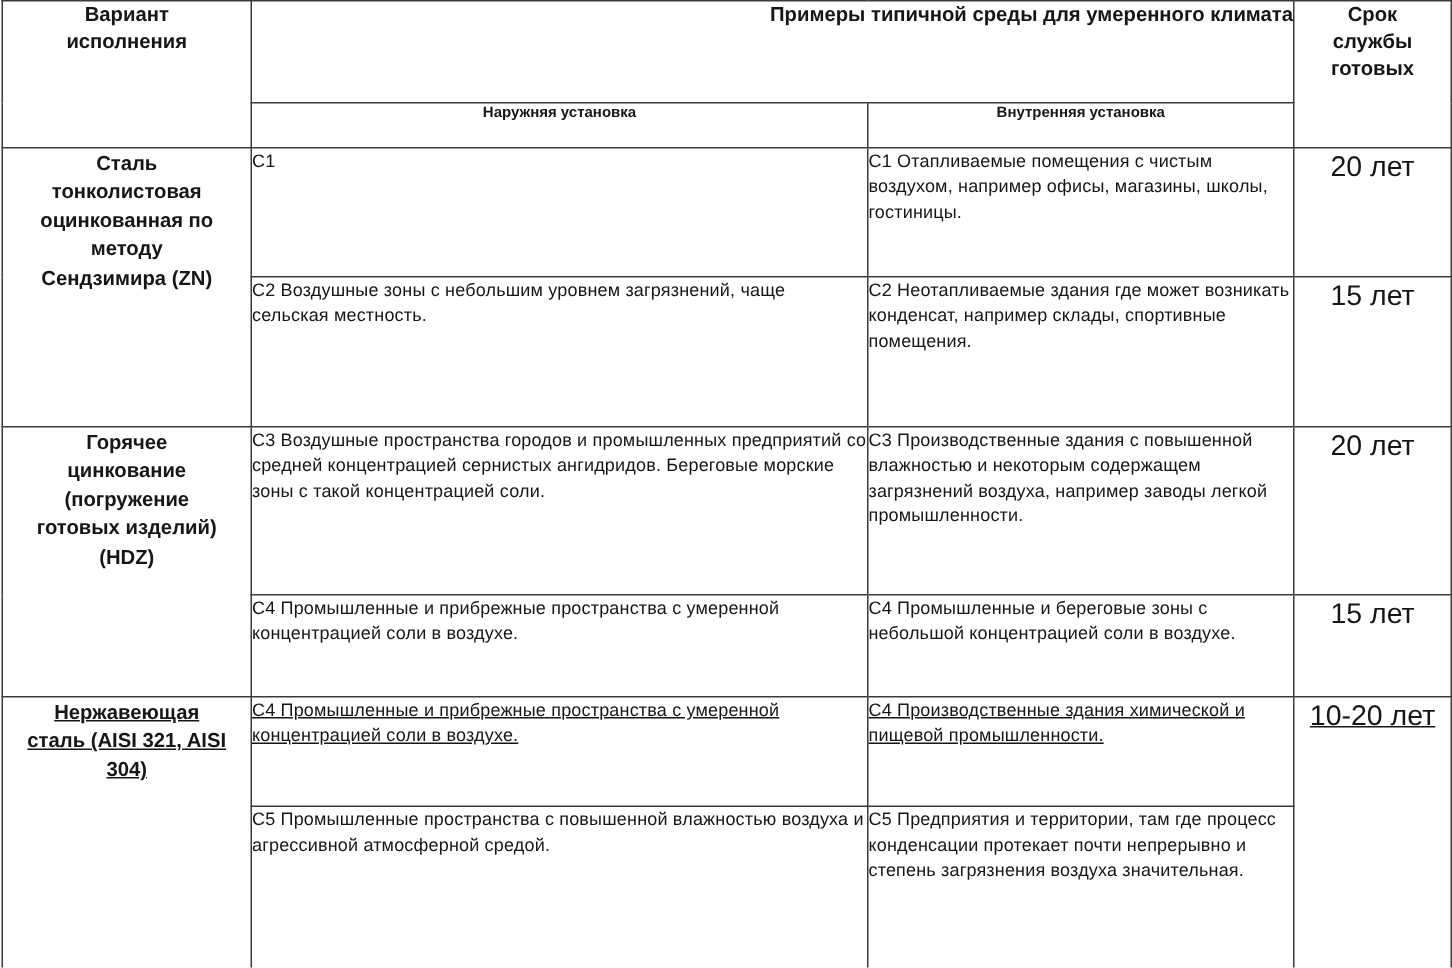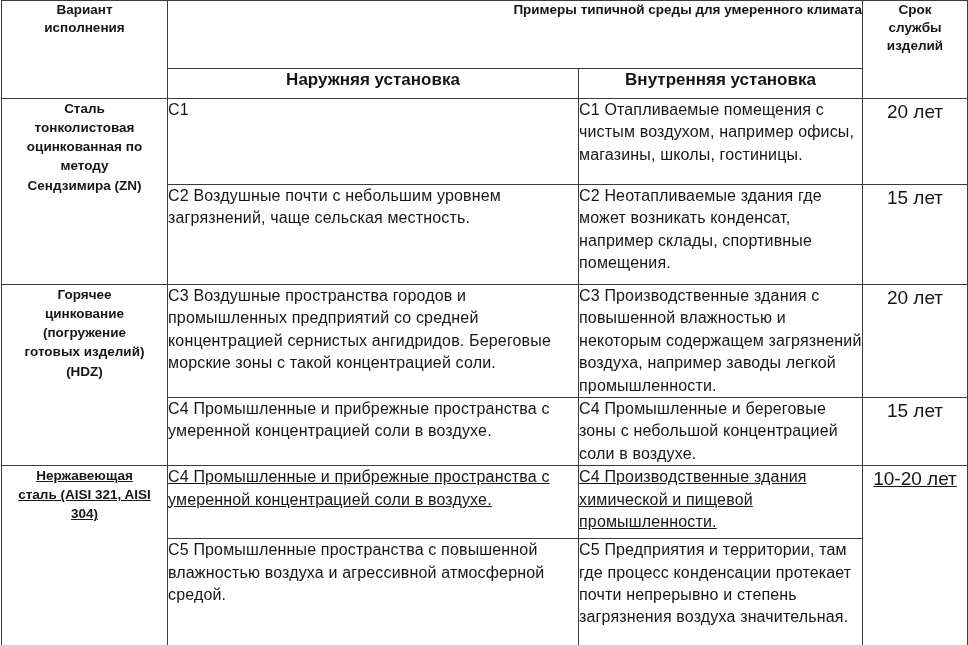--- a/index.html
+++ b/index.html
@@ -52,36 +52,36 @@
   .hdr {
     text-align: center;
     vertical-align: middle;
     font-weight: bold;
     font-size: 13.5px;
     line-height: 1.32;
     padding: 4px 5px;
   }
   .hdr-variant { height: 98px; }
   .hdr-span    { height: 68px; text-align: right; }
-  .hdr-sub     { height: 30px; font-size: 17px; }
+  .hdr-sub     { height: 30px; font-size: 10px; }
   .hdr-life    { height: 98px; }
 
   
   .matcell {
     text-align: center;
     vertical-align: middle;
     font-weight: bold;
     font-size: 13.5px;
     line-height: 1.42;
     padding: 4px 8px;
   }
 
   
   .txt {
-    font-size: 16px;
+    font-size: 12px;
     line-height: 1.40;
     padding: 2px 4px 2px 5px;
     text-align: left;
     vertical-align: top;
     letter-spacing: 0.01em;
   }
 
   
   .life {
     text-align: center;
@@ -115,21 +115,21 @@
     <thead>
       <tr>
         <th class="hdr hdr-variant" rowspan="2">
           <span>Вариант</span><br>
           <span>исполнения</span>
         </th>
         <th class="hdr hdr-span" colspan="2">Примеры типичной среды для умеренного климата</th>
         <th class="hdr hdr-life" rowspan="2">
           <span>Срок</span><br>
           <span>службы</span><br>
-          <span>изделий</span>
+          <span>готовых</span>
         </th>
       </tr>
       <tr>
         <th class="hdr hdr-sub">Наружняя установка</th>
         <th class="hdr hdr-sub">Внутренняя установка</th>
       </tr>
     </thead>
 
     <tbody>
 
@@ -139,21 +139,21 @@
           <span>тонколистовая</span><br>
           <span>оцинкованная по</span><br>
           <span>методу</span><br>
           <span>Сендзимира (ZN)</span>
         </td>
         <td class="txt">C1</td>
         <td class="txt">C1 Отапливаемые помещения с чистым воздухом, например офисы, магазины, школы, гостиницы.</td>
         <td class="life">20 лет</td>
       </tr>
       <tr class="r1b">
-        <td class="txt">C2 Воздушные почти с небольшим уровнем загрязнений, чаще сельская местность.</td>
+        <td class="txt">C2 Воздушные зоны с небольшим уровнем загрязнений, чаще сельская местность.</td>
         <td class="txt">C2 Неотапливаемые здания где может возникать конденсат, например склады, спортивные помещения.</td>
         <td class="life">15 лет</td>
       </tr>
 
       <tr class="r2a">
         <td class="matcell" rowspan="2">
           <span>Горячее</span><br>
           <span>цинкование</span><br>
           <span>(погружение</span><br>
           <span>готовых изделий)</span><br>

